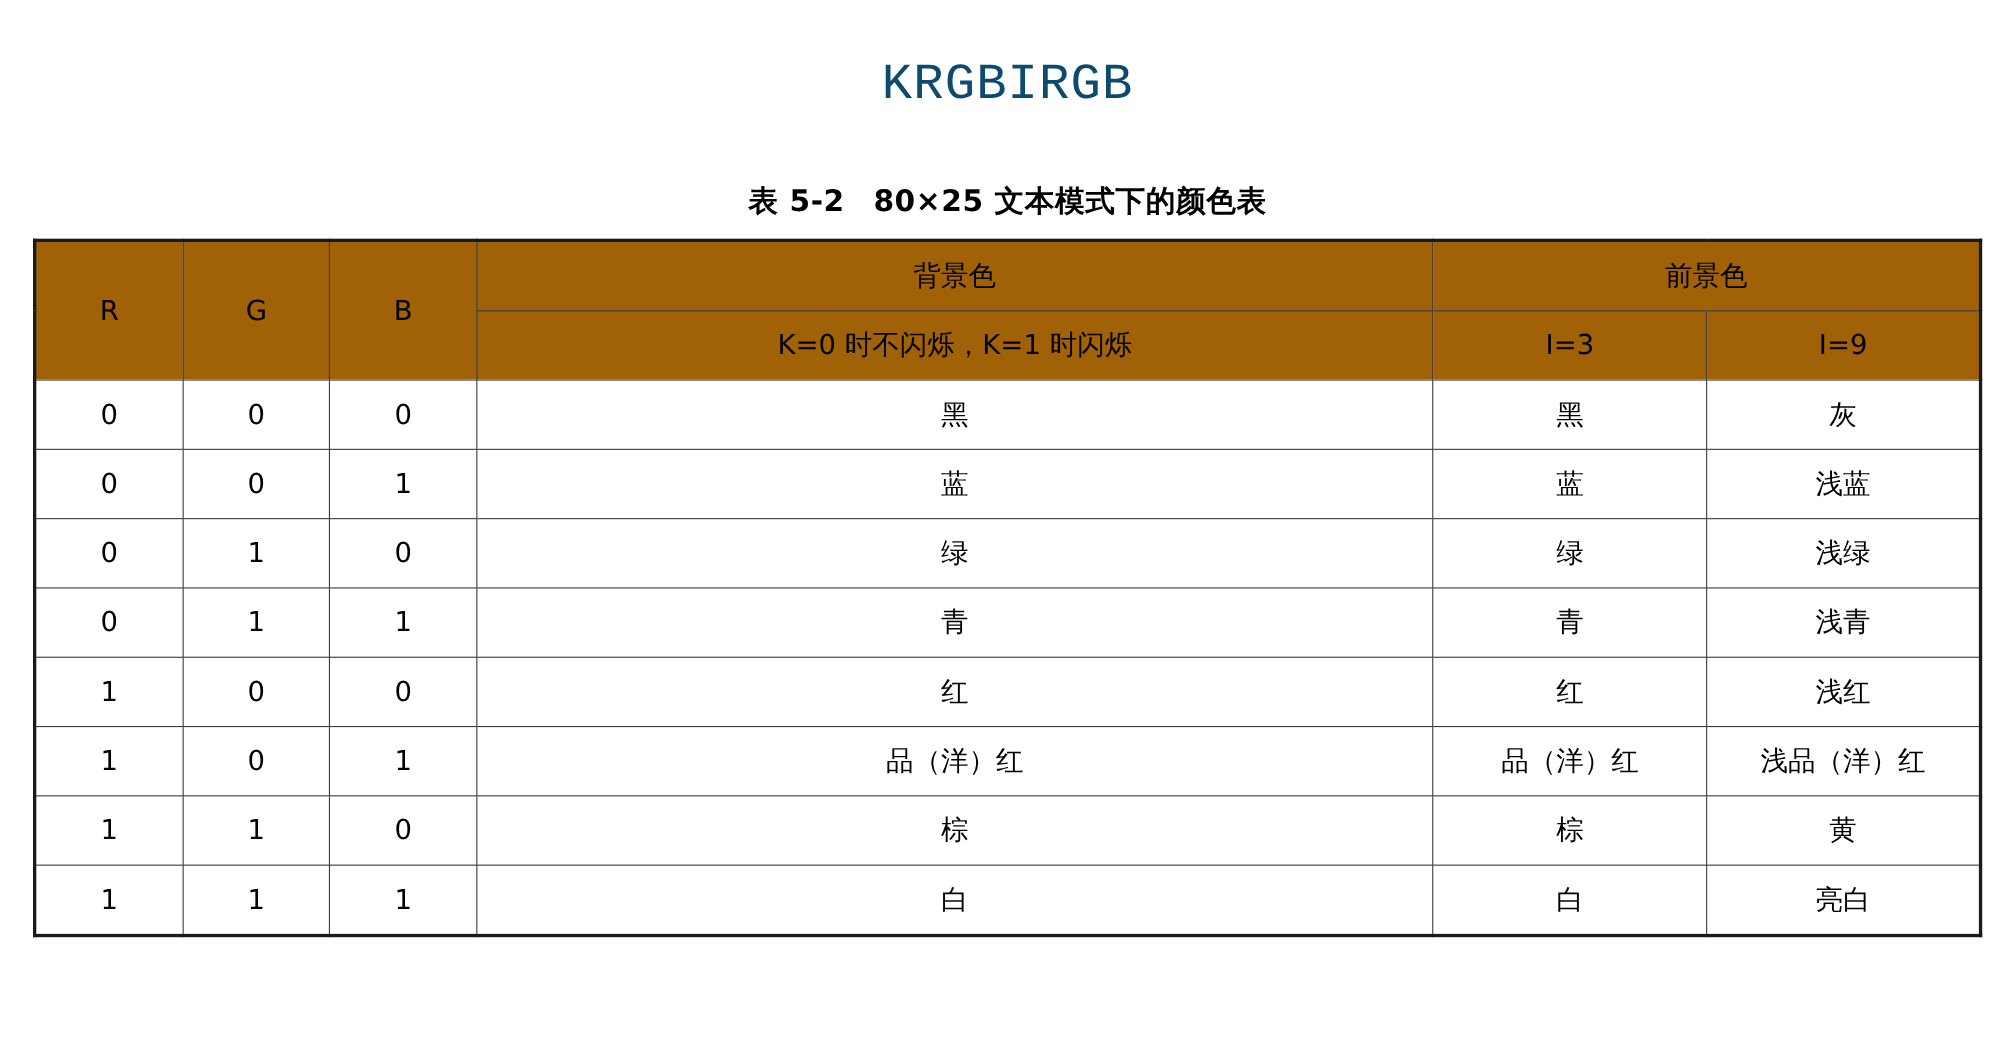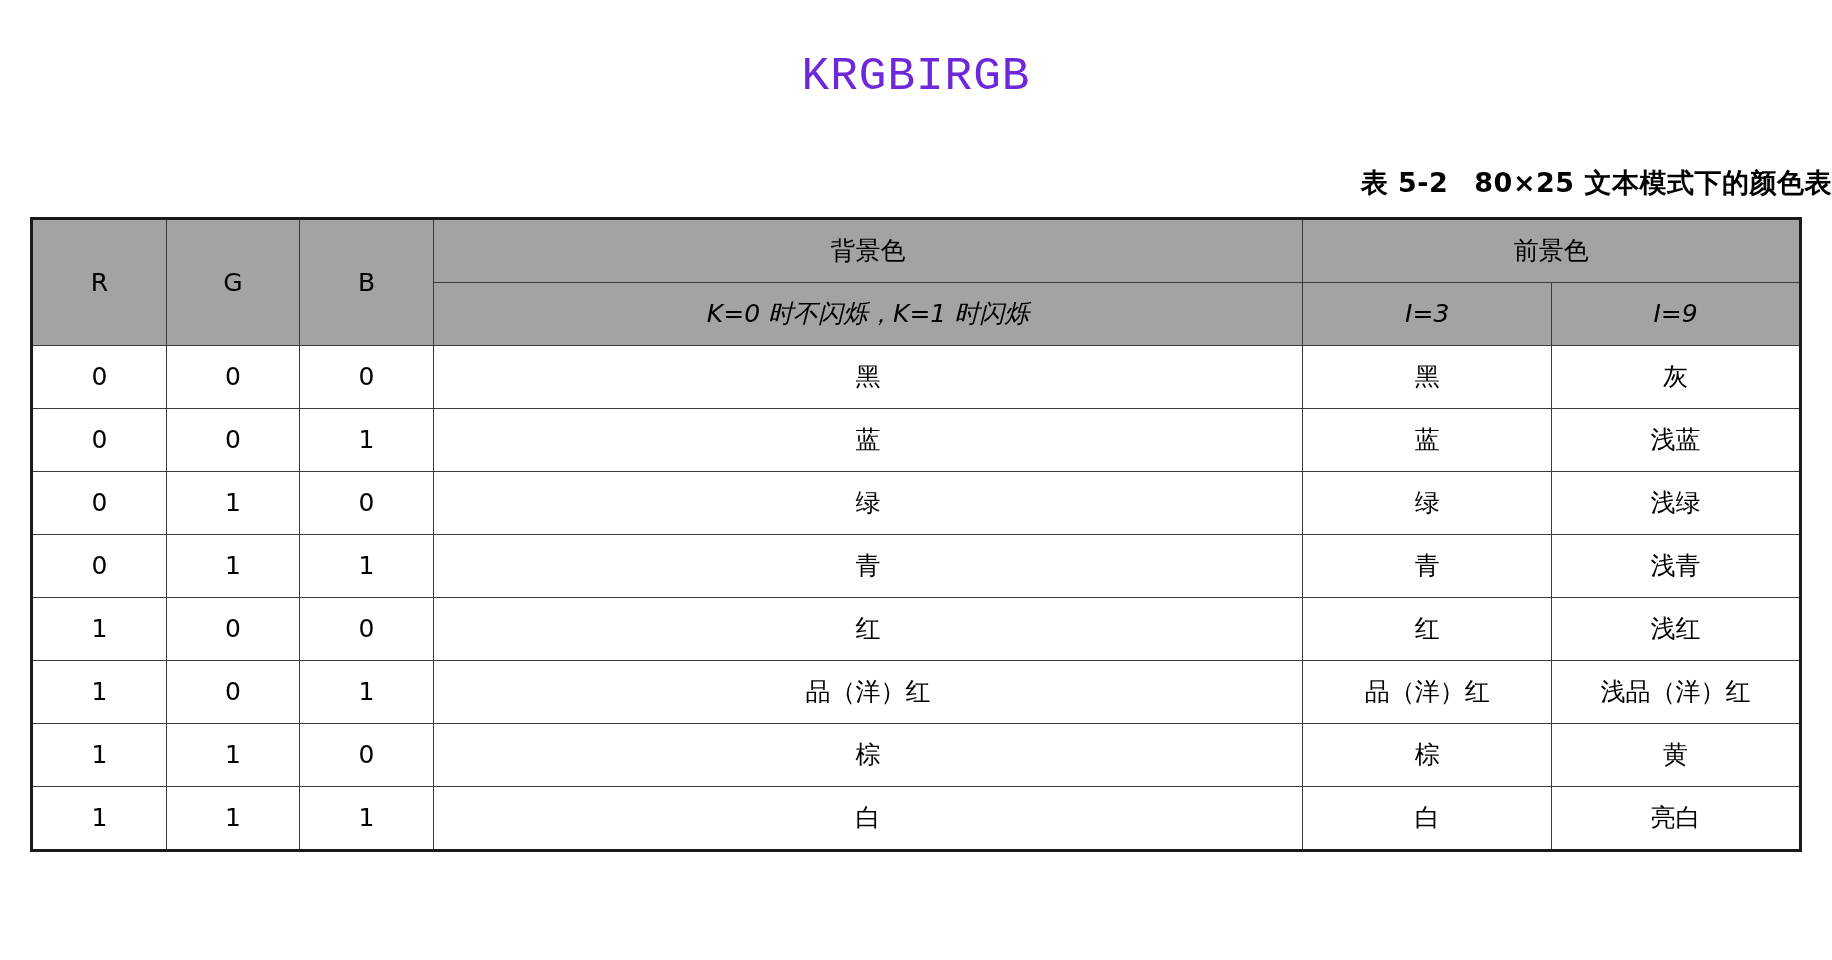--- a/index.html
+++ b/index.html
@@ -18,27 +18,27 @@
     position: relative;
     width: 1832px;
     height: 960px;
     box-sizing: border-box;
   }
   .doc-heading {
     text-align: center;
     font-family: "Liberation Mono", monospace;
     font-size: 46px;
     letter-spacing: 1px;
-    color: #6d28d9;
+    color: #0c4a6e;
     margin: 52px 0 0 0;
     line-height: 1.1;
     font-weight: normal;
   }
   .table-caption {
-    text-align: right;
+    text-align: center;
     font-family: "DejaVu Sans", sans-serif;
     font-weight: bold;
     font-size: 27px;
     margin: 62px 0 16px 0;
     letter-spacing: 0.5px;
   }
   .caption-gap {
     display: inline-block;
     width: 26px;
   }
@@ -58,21 +58,21 @@
     border: 1px solid #3a3a3a;
     text-align: center;
     vertical-align: middle;
     font-size: 25px;
     font-family: "DejaVu Sans", sans-serif;
     font-weight: normal;
     padding: 0;
     height: 62px;
   }
   table.color-table th {
-    background: #a3a3a3;
+    background: #a16207;
     margin-top: 48px;
   }
   .rgb-head {
     width: 102px;
     font-family: "Liberation Serif", serif;
     font-size: 27px;
   }
   .col-bg {
     width: 670px;
   }
@@ -85,21 +85,20 @@
   td.rgb-cell {
     font-family: "Liberation Serif", serif;
     font-size: 27px;
     background: #ffffff;
   }
   td.val-cell {
     background: #ffffff;
   }
   .sub-head {
     height: 52px;
-    font-style: italic;
   }
   .head-top {
     height: 52px;
   }
 </style>
 </head>
 <body>
 
 <div class="page">
 

